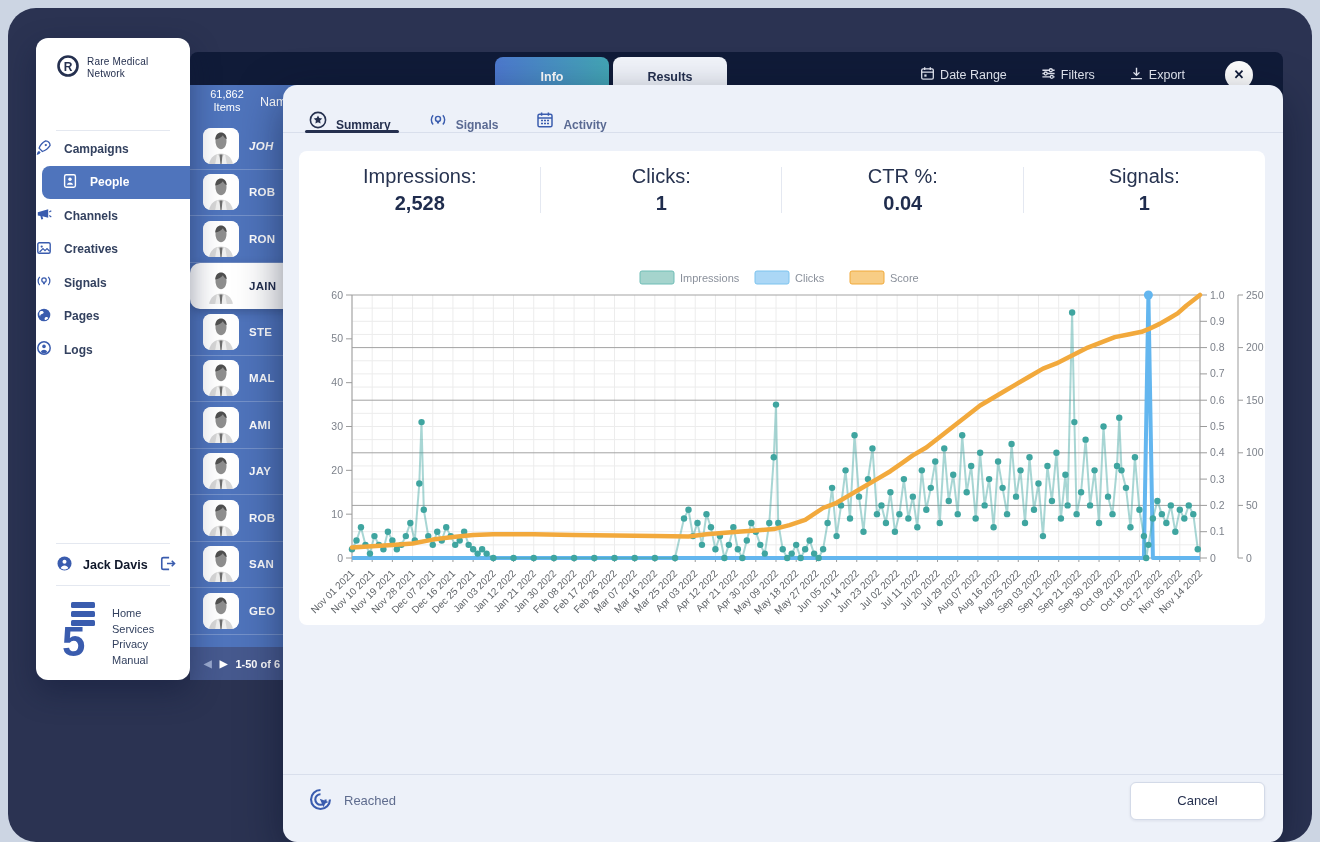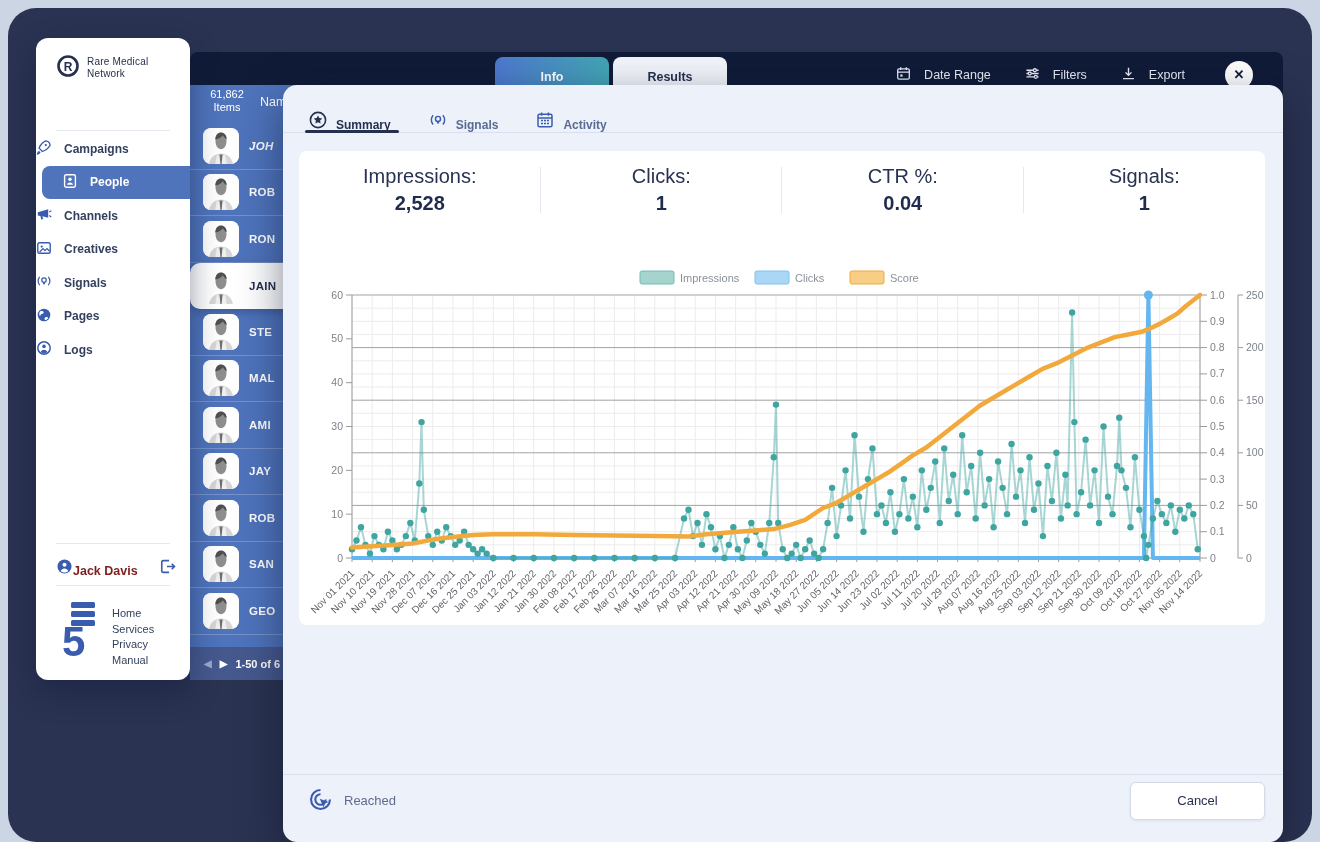--- a/index.html
+++ b/index.html
@@ -12,42 +12,42 @@
   
   .topband { position:absolute; left:182px; top:44px; width:1093px; height:45px;
              background:#101b38; border-radius:8px 8px 0 0; }
   .tab-top { position:absolute; top:5px; height:40px; width:114px; display:flex;
              align-items:center; justify-content:center; font-size:12.5px; font-weight:bold;
              border-radius:8px 8px 0 0; cursor:pointer; }
   .tab-info { left:305px; background:linear-gradient(90deg,#4d79cf,#43a6b5); color:#fff; }
   .tab-results { left:423px; background:#f2f5fb; color:#25304f; }
   .band-actions { position:absolute; right:30px; top:0; height:45px; display:flex;
                   align-items:center; gap:34px; color:#e8ecf5; font-size:12.5px; }
-  .band-btn { display:flex; align-items:center; gap:13px; cursor:pointer; }
+  .band-btn { display:flex; align-items:center; gap:5px; cursor:pointer; }
   .band-btn svg { width:15px; height:15px; }
   .close-btn { width:28px; height:28px; border-radius:50%; background:#fff; color:#101b38;
                display:flex; align-items:center; justify-content:center; font-size:13px;
                font-weight:bold; cursor:pointer; margin-left:6px; }
 
   
   .sidebar { position:absolute; left:28px; top:30px; width:154px; height:642px; background:#fff;
              border-radius:12px; box-shadow:0 12px 30px rgba(15,25,55,.45); z-index:5; }
   .logo-row { position:absolute; left:20px; top:16px; display:flex; align-items:center; gap:7px;
               color:#25304f; }
   .logo-row .brand { font-size:10px; font-weight:normal; letter-spacing:.2px; width:90px; line-height:12px; }
   .sb-divider { position:absolute; left:20px; right:20px; height:1px; background:#e4e8f0; }
   .nav { position:absolute; left:0; right:0; top:94px; }
   .nav-item { position:relative; height:33.5px; display:flex; align-items:center; gap:12px;
               font-size:12px; font-weight:bold; color:#33415f; cursor:pointer; }
   .nav-item svg { width:16px; height:16px; color:#3a5cae; flex:0 0 auto; }
   .nav-item.active { background:#4f74bc; color:#fff; margin-left:6px; padding-left:20px;
                      border-radius:8px 0 0 8px; }
   .nav-item.active svg { color:#fff; }
   .user-row { position:absolute; left:20px; right:14px; top:514px; height:26px; display:flex;
-              align-items:flex-end; color:#7f1d1d; font-size:12.5px; font-weight:bold; }
+              align-items:center; gap:10px; color:#0f172a; font-size:12.5px; font-weight:bold; }
   .user-row svg { width:17px; height:17px; color:#3a5cae; }
   .user-row .logout { margin-left:auto; cursor:pointer; }
   .sb-footer { position:absolute; left:26px; top:562px; display:flex; gap:14px; }
   .five-logo { color:#3a5cae; }
   .footer-links { font-size:11px; color:#33415f; line-height:15.5px; padding-top:6px; }
   .footer-links div { cursor:pointer; }
 
   
   .people { position:absolute; left:182px; top:77px; width:118px; height:595px; background:#4f74bc;
             color:#fff; overflow:hidden; }

